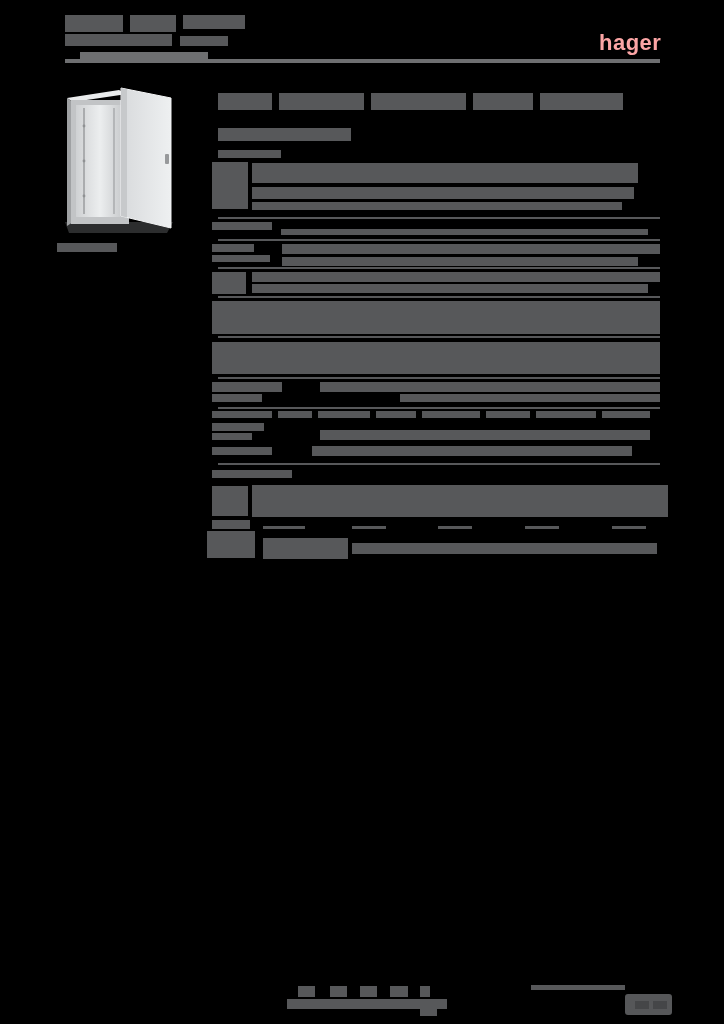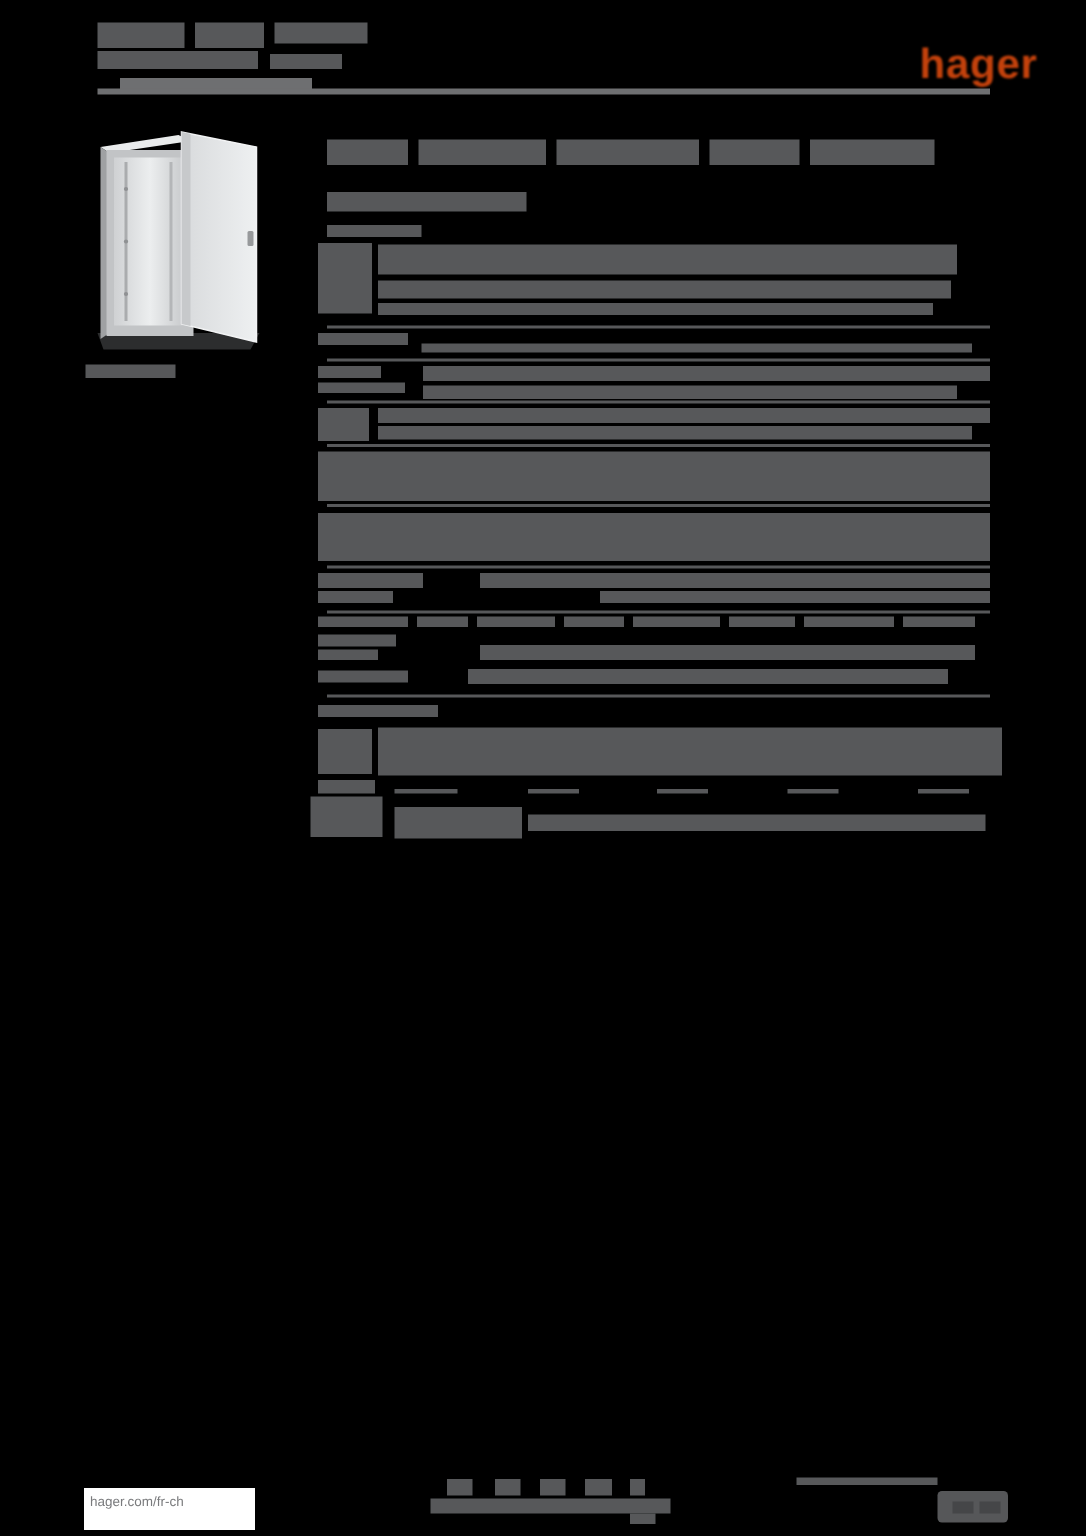--- a/index.html
+++ b/index.html
@@ -6,22 +6,22 @@
   .canvas{
     position:relative;width:724px;height:1024px;background:#000;overflow:hidden;
     font-family:"Liberation Sans", sans-serif;
   }
   .blk{position:absolute;background:#57585a;}
   .blk.light{background:#6e6f71;}
   .blk.rule{background:#6e6f71;}
   .blk.band{background:#57585a;}
   .logo{
     position:absolute;left:599px;top:30px;width:70px;height:26px;
-    color:#c2410c;font-size:28px;font-weight:700;letter-spacing:.5px;
-    filter:blur(.6px);line-height:26px;margin-left:14px;
+    color:#fca5a5;font-size:22px;font-weight:700;letter-spacing:.5px;
+    filter:blur(.6px);line-height:26px;
   }
   .photo{position:absolute;left:57px;top:86px;width:124px;height:150px;}
   .weblink{
     position:absolute;left:56px;top:992px;width:114px;height:28px;background:#ffffff;
     color:#7a7b7d;font-size:9px;line-height:11px;padding:4px 0 0 4px;box-sizing:border-box;
     filter:blur(.3px);
   }
   .badge{
     position:absolute;left:625px;top:994px;width:47px;height:21px;background:#565759;
     border-radius:3px;
@@ -58,21 +58,20 @@
       <line x1="57" y1="22" x2="57" y2="128" stroke="#b4b6b8" stroke-width="2"></line>
       <circle cx="27" cy="40" r="1.4" fill="#8f9193"></circle>
       <circle cx="27" cy="75" r="1.4" fill="#8f9193"></circle>
       <circle cx="27" cy="110" r="1.4" fill="#8f9193"></circle>
       <polygon points="64,2 114,12 114,142 64,130" fill="url(#door)" stroke="#f2f3f4" stroke-width="1"></polygon>
       <polygon points="64,2 70,3.2 70,131.4 64,130" fill="#c7c9cb"></polygon>
       <rect x="108" y="68" width="4" height="10" rx="1" fill="#97999b"></rect>
     </g>
   </svg>
 
-  <div class="weblink">hager.com/fr-ch</div>
 
   <div class="badge">
     <div class="mark m1"></div>
     <div class="mark m2"></div>
   </div>
 
 <div class="blk" style="left: 57px; top: 243px; width: 60px; height: 9px;"></div>
     <div class="blk" style="left: 65px; top: 15px; width: 58px; height: 17px;"></div>
     <div class="blk" style="left: 130px; top: 15px; width: 46px; height: 17px;"></div>
     <div class="blk" style="left: 183px; top: 15px; width: 62px; height: 14px;"></div>

